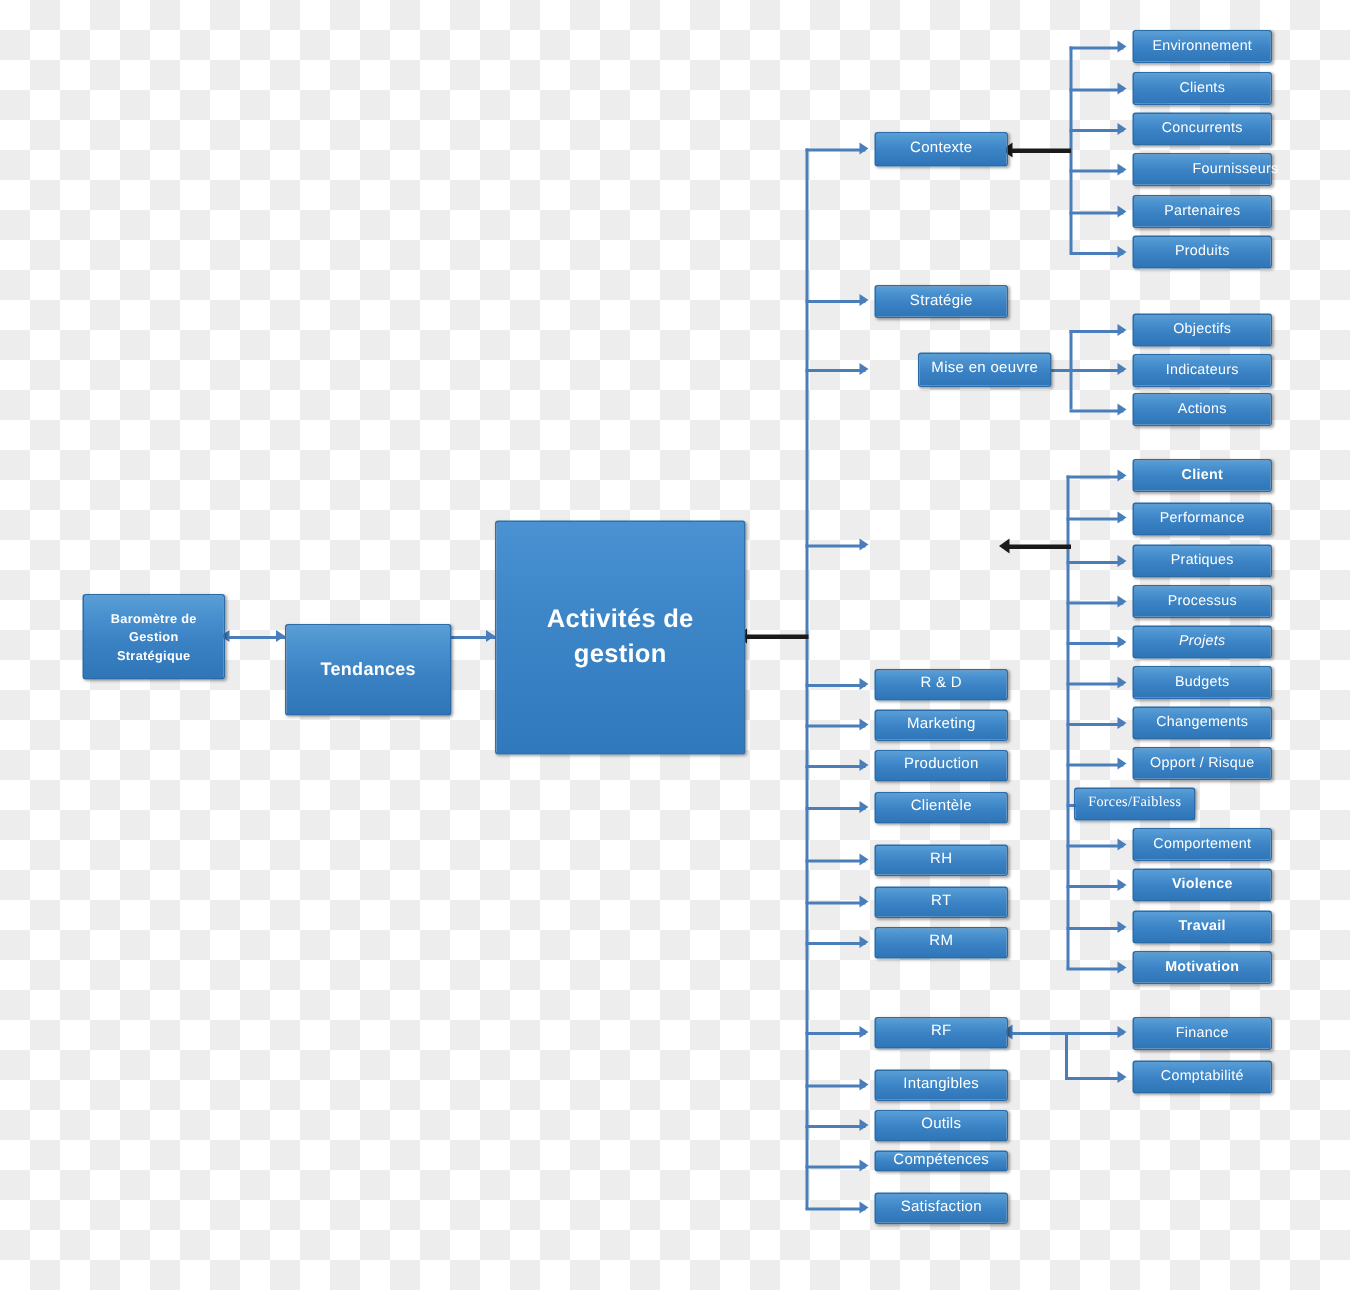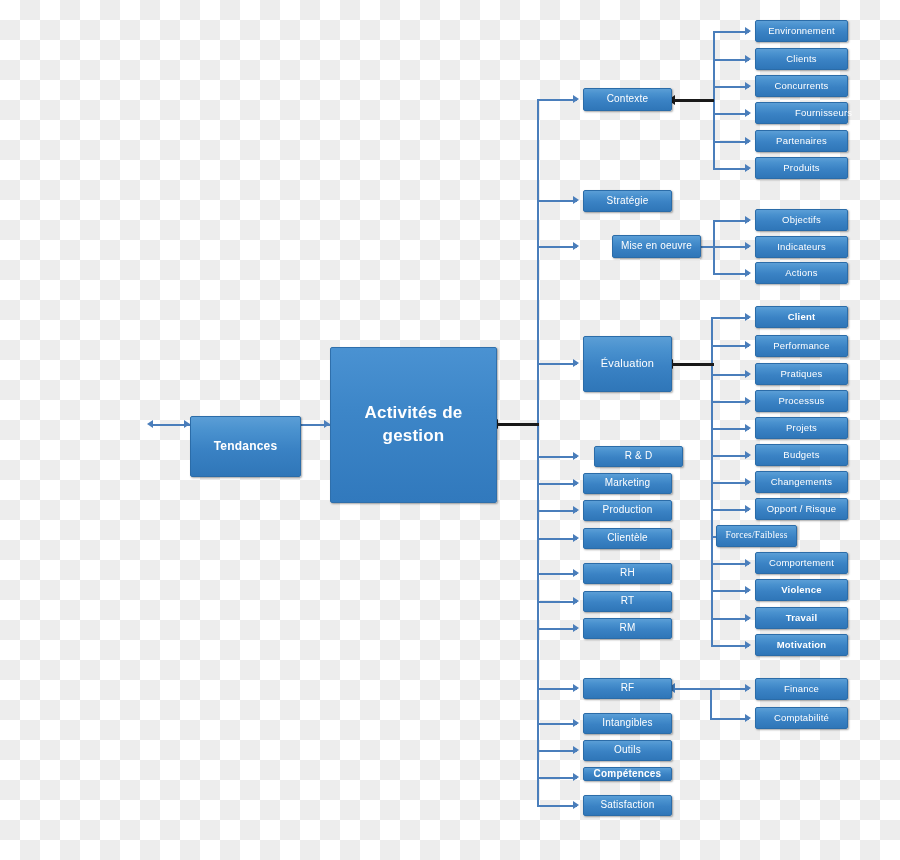--- a/index.html
+++ b/index.html
@@ -181,20 +181,27 @@
   <div class="arw right" style="left:745px;top:641px;"></div>
 
   <div class="ln h" style="left:674px;top:688px;width:40px;"></div>
   <div class="arw left mid" style="left:668px;top:683px;"></div>
   <div class="ln v" style="left:710px;top:688px;height:31px;"></div>
   <div class="ln h" style="left:710px;top:688px;width:39px;"></div>
   <div class="arw right" style="left:745px;top:684px;"></div>
   <div class="ln h" style="left:710px;top:718px;width:39px;"></div>
   <div class="arw right" style="left:745px;top:714px;"></div>
 
+  <div class="box box-small-multi" style="left:55px;top:396px;width:95px;height:57px;">
+    <span class="lbl">
+      <span>Baromètre de</span><br>
+      <span>Gestion</span><br>
+      <span>Stratégique</span>
+    </span>
+  </div>
 
   <div class="box box-med" style="left:190px;top:416px;width:111px;height:61px;">
     <span class="lbl">Tendances</span>
   </div>
 
   <div class="box box-big" style="left:330px;top:347px;width:167px;height:156px;">
     <span class="lbl">
       <span>Activités de</span><br>
       <span>gestion</span>
     </span>
@@ -205,25 +212,22 @@
   </div>
 
   <div class="box box-ctx" style="left:583px;top:190px;width:89px;height:22px;">
     <span class="lbl">Stratégie</span>
   </div>
 
   <div class="box box-ctx" style="left:583px;top:235px;width:89px;height:23px;margin-left:29px;">
     <span class="lbl">Mise en oeuvre</span>
   </div>
 
-  <div class="box box-eval" style="left:583px;top:336px;width:89px;height:56px;">
-    <span class="lbl">Évaluation</span>
-  </div>
-
-  <div class="box box-ctx" style="left:583px;top:446px;width:89px;height:21px;margin-left:11px;">
+
+  <div class="box box-ctx" style="left:583px;top:446px;width:89px;height:21px;">
     <span class="lbl">R &amp; D</span>
   </div>
   <div class="box box-ctx" style="left:583px;top:473px;width:89px;height:21px;">
     <span class="lbl">Marketing</span>
   </div>
   <div class="box box-ctx" style="left:583px;top:500px;width:89px;height:21px;">
     <span class="lbl">Production</span>
   </div>
   <div class="box box-ctx" style="left:583px;top:528px;width:89px;height:21px;">
     <span class="lbl">Clientèle</span>
@@ -241,21 +245,21 @@
 
   <div class="box box-ctx" style="left:583px;top:678px;width:89px;height:21px;">
     <span class="lbl">RF</span>
   </div>
   <div class="box box-ctx" style="left:583px;top:713px;width:89px;height:21px;">
     <span class="lbl">Intangibles</span>
   </div>
   <div class="box box-ctx" style="left:583px;top:740px;width:89px;height:21px;">
     <span class="lbl">Outils</span>
   </div>
-  <div class="box box-ctx" style="left:583px;top:767px;width:89px;height:14px;font-weight:bold;">
+  <div class="box box-ctx" style="left:583px;top:767px;width:89px;height:14px;">
     <span class="lbl">Compétences</span>
   </div>
   <div class="box box-ctx" style="left:583px;top:795px;width:89px;height:21px;">
     <span class="lbl">Satisfaction</span>
   </div>
 
   <div class="box" style="left:755px;top:20px;width:93px;height:22px;">
     <span class="lbl">Environnement</span>
   </div>
   <div class="box" style="left:755px;top:48px;width:93px;height:22px;">
@@ -289,21 +293,21 @@
   </div>
   <div class="box" style="left:755px;top:335px;width:93px;height:22px;">
     <span class="lbl">Performance</span>
   </div>
   <div class="box" style="left:755px;top:363px;width:93px;height:22px;">
     <span class="lbl">Pratiques</span>
   </div>
   <div class="box" style="left:755px;top:390px;width:93px;height:22px;">
     <span class="lbl">Processus</span>
   </div>
-  <div class="box" style="left:755px;top:417px;width:93px;height:22px;">
+  <div class="box" style="left:755px;top:417px;width:93px;height:22px;font-style:italic;">
     <span class="lbl">Projets</span>
   </div>
   <div class="box" style="left:755px;top:444px;width:93px;height:22px;">
     <span class="lbl">Budgets</span>
   </div>
   <div class="box" style="left:755px;top:471px;width:93px;height:22px;">
     <span class="lbl">Changements</span>
   </div>
   <div class="box" style="left:755px;top:498px;width:93px;height:22px;">
     <span class="lbl">Opport / Risque</span>

